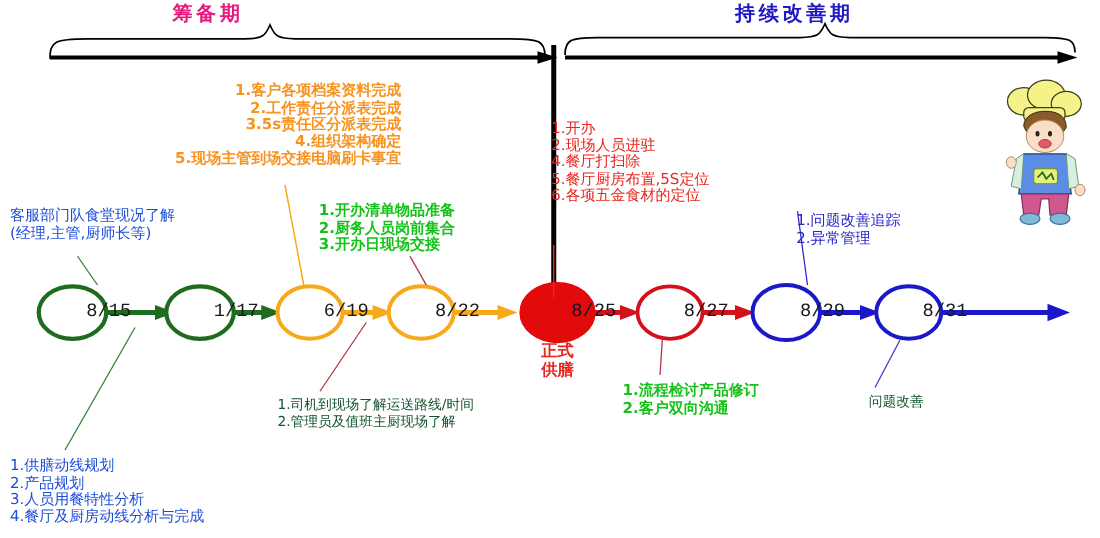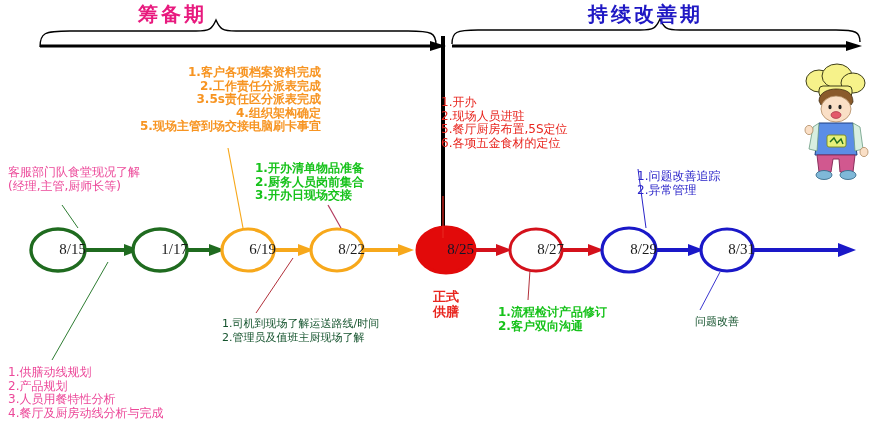--- a/index.html
+++ b/index.html
@@ -9,60 +9,61 @@
     font-family:"Liberation Sans","DejaVu Sans",sans-serif;
     overflow:hidden;
     position:relative;
   }
   #stage{position:absolute;left:0;top:0;width:880px;height:430px;}
   .svg-layer{position:absolute;left:0;top:0;width:880px;height:430px;}
 
   .phase-title{
     position:absolute;
     font-family:"Liberation Serif","DejaVu Serif",serif;
-    font-size:20px;
+    font-size:16px;
     font-weight:bold;
     letter-spacing:3px;
     white-space:nowrap;
   }
   #phase-prep{left:138px;top:1px;color:#e8197e;}
   #phase-improve{left:588px;top:1px;color:#1f18c4;}
 
   .note{
     position:absolute;
     white-space:nowrap;
     line-height:13.5px;
     font-family:"DejaVu Sans","Liberation Sans",sans-serif;
   }
   .note div{white-space:nowrap;}
 
   .note-orange{color:#f79421;font-size:12px;font-weight:bold;text-align:right;}
   .note-green-bold{color:#16c21a;font-size:12px;font-weight:bold;}
-  .note-green-thin{color:#ec4899;font-size:12px;}
+  .note-green-thin{color:#1d4ed8;font-size:12px;}
   .note-red{color:#e8251e;font-size:12px;}
   .note-blue{color:#2a24c9;font-size:12px;}
   .note-blue-thin{color:#14532d;font-size:11px;}
 
   #note-prep-list{left:140px;top:66px;}
   #note-open-list{left:255px;top:150px;margin-top:12px;}
   #note-canteen{left:8px;top:166px;}
   #note-plan-list{left:8px;top:366px;}
   #note-driver{left:222px;top:317px;}
   #note-formal-list{left:441px;top:96px;}
   #note-track{left:637px;top:170px;}
   #note-process{left:498px;top:306px;}
   #note-improve{left:695px;top:315px;}
 
   .node-label{
     position:absolute;
-    font-family:Liberation Serif, serif;
+    font-family:Liberation Mono, monospace;
     font-size:15px;
-    text-align:right;
+    text-align:left;
     white-space:nowrap;
     pointer-events:none;
+    margin-left:39px;
   }
   .node-label.dark{color:#1a1a1a;}
   .node-label.onred{color:#0f172a;}
 
   .node-caption{
     position:absolute;
     color:#e8251e;
     font-size:13px;
     font-weight:bold;
     text-align:center;
@@ -175,20 +176,21 @@
   </div>
 
   <div class="note note-blue-thin" id="note-driver">
     <div>1.司机到现场了解运送路线/时间</div>
     <div>2.管理员及值班主厨现场了解</div>
   </div>
 
   <div class="note note-red" id="note-formal-list">
     <div>1.开办</div>
     <div>2.现场人员进驻</div>
+    <div>4.餐厅打扫除</div>
     <div>5.餐厅厨房布置,5S定位</div>
     <div>6.各项五金食材的定位</div>
   </div>
 
   <div class="note note-blue" id="note-track">
     <div>1.问题改善追踪</div>
     <div>2.异常管理</div>
   </div>
 
   <div class="note note-green-bold" id="note-process">
@@ -202,21 +204,21 @@
 
   <div class="node-label dark" style="left:30px;top:241px;width:56px;">8/15</div>
   <div class="node-label dark" style="left:132px;top:241px;width:56px;">1/17</div>
   <div class="node-label dark" style="left:220px;top:241px;width:56px;">6/19</div>
   <div class="node-label dark" style="left:309px;top:241px;width:56px;">8/22</div>
   <div class="node-label onred" style="left:418px;top:241px;width:56px;">8/25</div>
   <div class="node-label dark" style="left:508px;top:241px;width:56px;">8/27</div>
   <div class="node-label dark" style="left:601px;top:241px;width:56px;">8/29</div>
   <div class="node-label dark" style="left:699px;top:241px;width:56px;">8/31</div>
 
-  <div class="node-caption" style="left:406px;top:289px;width:80px;">
+  <div class="node-caption" style="left:406px;top:274px;width:80px;font-family:Liberation Mono, monospace;">
     <div>正式</div>
     <div>供膳</div>
   </div>
 
   <svg id="chef" viewBox="0 0 78 125">
 
     <g>
       <ellipse cx="24" cy="24" rx="13" ry="11" fill="#f6f28a" stroke="#3d3d18" stroke-width="1"></ellipse>
       <ellipse cx="42" cy="19" rx="15" ry="12" fill="#f6f28a" stroke="#3d3d18" stroke-width="1"></ellipse>
       <ellipse cx="58" cy="26" rx="12" ry="10" fill="#f6f28a" stroke="#3d3d18" stroke-width="1"></ellipse>

